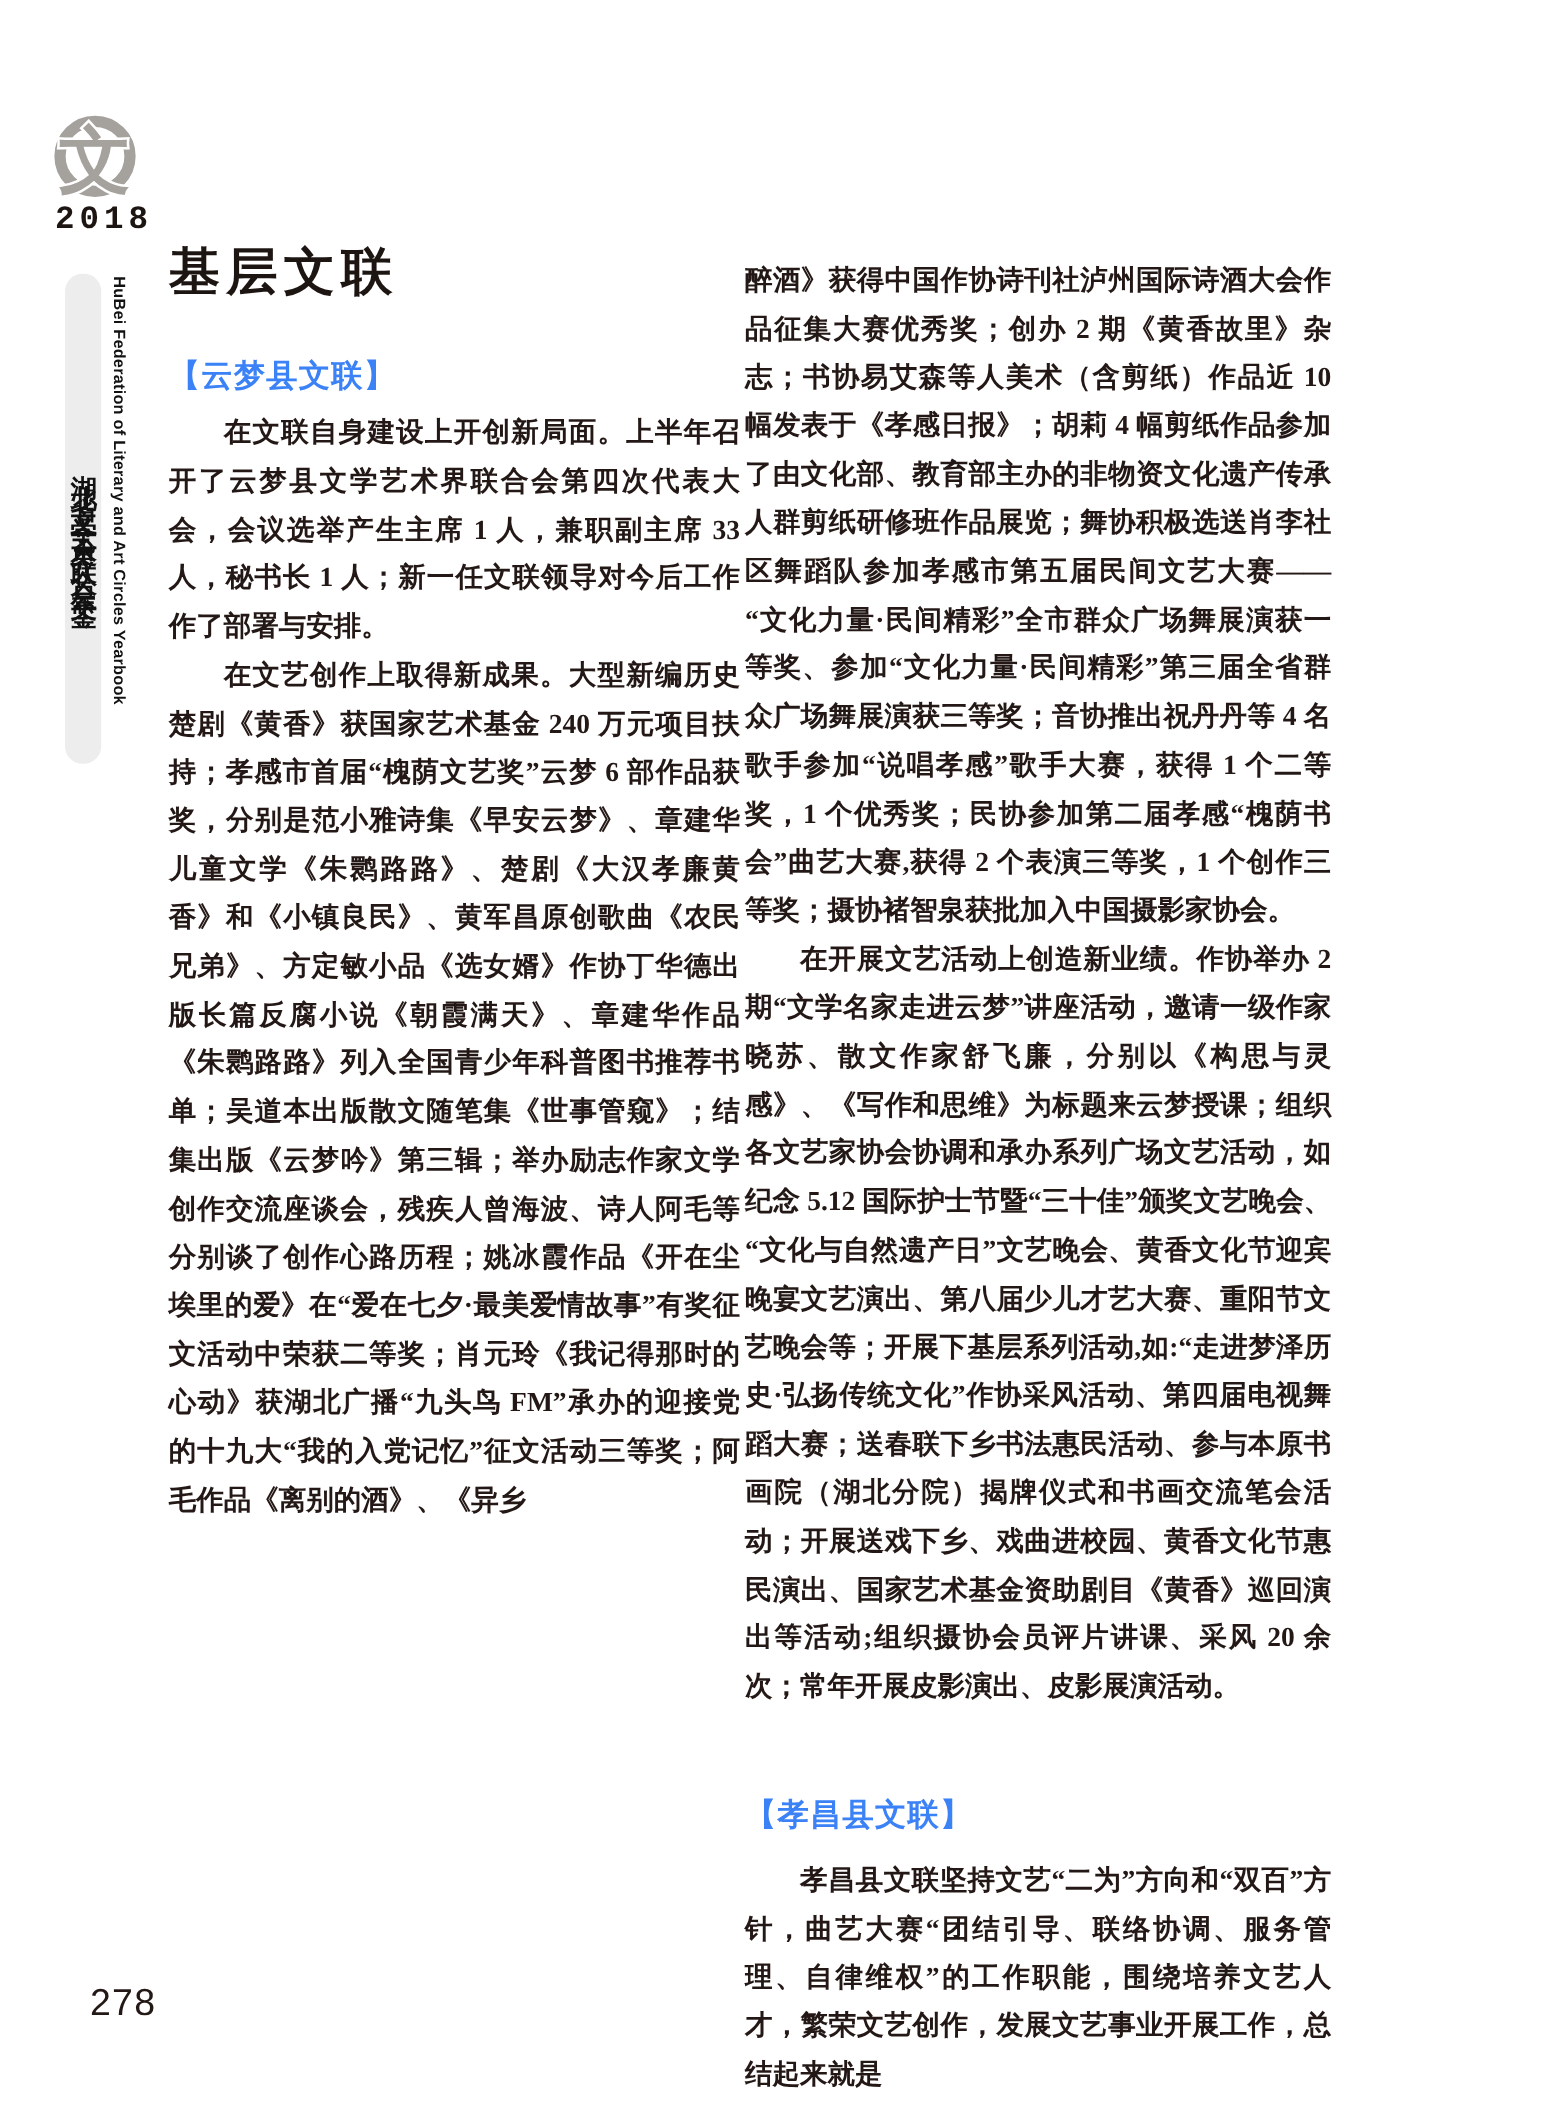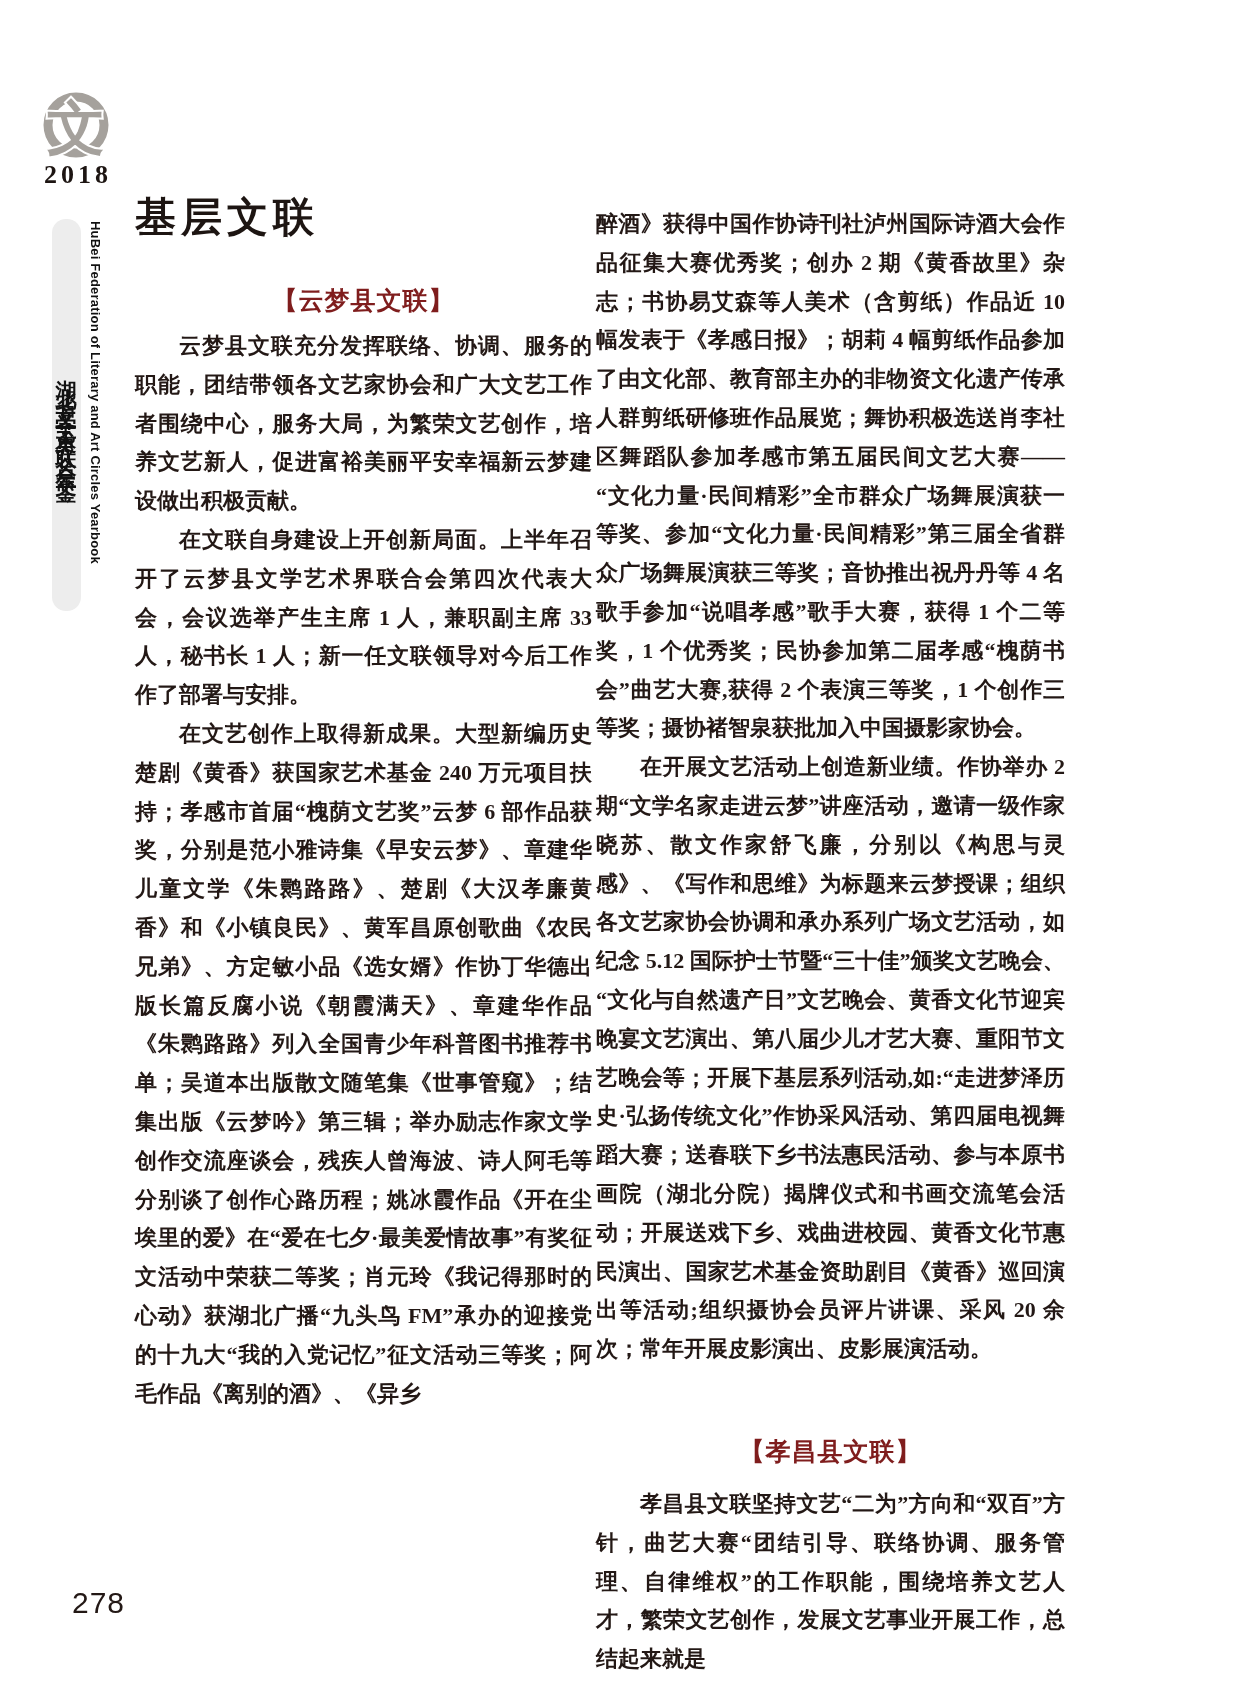--- a/index.html
+++ b/index.html
@@ -5,21 +5,21 @@
   html,body{margin:0;padding:0;}
   body{
     width:1241px;height:1684px;position:relative;overflow:hidden;
     background:#ffffff;color:#231815;
     font-family:"Liberation Serif","DejaVu Serif",serif;
   }
   
   .emblem{position:absolute;left:38px;top:88px;width:76px;height:84px;}
   .year{
     position:absolute;left:44px;top:160px;width:96px;
-    font-family:Liberation Serif, serif;font-weight:700;
+    font-family:Liberation Mono, monospace;font-weight:700;
     font-size:26px;letter-spacing:4px;color:#1d1512;
   }
   .band-cn{
     position:absolute;left:52px;top:219px;width:29px;height:392px;
     background:#ededed;border-radius:14px;
     display:flex;justify-content:center;
     writing-mode:vertical-rl;text-orientation:upright;
     font-weight:700;font-size:21px;letter-spacing:8.5px;line-height:29px;
     padding-top:7px;box-sizing:border-box;color:#111;
     font-family:"Liberation Sans","DejaVu Sans",sans-serif;
@@ -40,23 +40,22 @@
   .col{position:absolute;font-size:22px;line-height:38.8px;}
   .col-left{left:135px;top:192px;width:457px;}
   .col-right{left:596px;top:205px;width:469px;}
   h1.page-title{
     margin:0 0 42px 0;text-align:left;
     font-size:41px;line-height:50px;font-weight:900;letter-spacing:5px;color:#1d1512;
     font-family:"Liberation Sans","DejaVu Sans",sans-serif;
   }
   h2.section{
     margin:0 0 9px 0;font-size:25px;line-height:34px;font-weight:800;
-    letter-spacing:1px;color:#7f1d1d;
-    font-family:Liberation Serif, serif;
-    text-align:center;
+    letter-spacing:1px;color:#3b82f6;
+    font-family:Liberation Sans, sans-serif;
   }
   h2.section-2{margin-top:66px;margin-bottom:16px;}
   p.body{
     margin:0;text-align:justify;text-justify:inter-ideograph;
     font-weight:600;color:#231815;
   }
   p.indent{text-indent:2em;}
 </style>
 </head>
 <body>
@@ -72,21 +71,20 @@
 
 <div class="band-cn">湖北省文学艺术界联合会年鉴</div>
 
 <div class="band-en">HuBei Federation of Literary and Art Circles Yearbook</div>
 
 <div class="pagenum">278</div>
 
 <div class="col col-left">
   <h1 class="page-title">基层文联</h1>
   <h2 class="section">【云梦县文联】</h2>
-  <p class="body indent">云梦县文联充分发挥联络、协调、服务的职能，团结带领各文艺家协会和广大文艺工作者围绕中心，服务大局，为繁荣文艺创作，培养文艺新人，促进富裕美丽平安幸福新云梦建设做出积极贡献。</p>
   <p class="body indent">在文联自身建设上开创新局面。上半年召开了云梦县文学艺术界联合会第四次代表大会，会议选举产生主席 1 人，兼职副主席 33 人，秘书长 1 人；新一任文联领导对今后工作作了部署与安排。</p>
   <p class="body indent">在文艺创作上取得新成果。大型新编历史楚剧《黄香》获国家艺术基金 240 万元项目扶持；孝感市首届“槐荫文艺奖”云梦 6 部作品获奖，分别是范小雅诗集《早安云梦》、章建华儿童文学《朱鹮路路》、楚剧《大汉孝廉黄香》和《小镇良民》、黄军昌原创歌曲《农民兄弟》、方定敏小品《选女婿》作协丁华德出版长篇反腐小说《朝霞满天》、章建华作品《朱鹮路路》列入全国青少年科普图书推荐书单；吴道本出版散文随笔集《世事管窥》；结集出版《云梦吟》第三辑；举办励志作家文学创作交流座谈会，残疾人曾海波、诗人阿毛等分别谈了创作心路历程；姚冰霞作品《开在尘埃里的爱》在“爱在七夕·最美爱情故事”有奖征文活动中荣获二等奖；肖元玲《我记得那时的心动》获湖北广播“九头鸟 FM”承办的迎接党的十九大“我的入党记忆”征文活动三等奖；阿毛作品《离别的酒》、《异乡</p>
 </div>
 
 <div class="col col-right">
   <p class="body">醉酒》获得中国作协诗刊社泸州国际诗酒大会作品征集大赛优秀奖；创办 2 期《黄香故里》杂志；书协易艾森等人美术（含剪纸）作品近 10 幅发表于《孝感日报》；胡莉 4 幅剪纸作品参加了由文化部、教育部主办的非物资文化遗产传承人群剪纸研修班作品展览；舞协积极选送肖李社区舞蹈队参加孝感市第五届民间文艺大赛——“文化力量·民间精彩”全市群众广场舞展演获一等奖、参加“文化力量·民间精彩”第三届全省群众广场舞展演获三等奖；音协推出祝丹丹等 4 名歌手参加“说唱孝感”歌手大赛，获得 1 个二等奖，1 个优秀奖；民协参加第二届孝感“槐荫书会”曲艺大赛,获得 2 个表演三等奖，1 个创作三等奖；摄协褚智泉获批加入中国摄影家协会。</p>
   <p class="body indent">在开展文艺活动上创造新业绩。作协举办 2 期“文学名家走进云梦”讲座活动，邀请一级作家晓苏、散文作家舒飞廉，分别以《构思与灵感》、《写作和思维》为标题来云梦授课；组织各文艺家协会协调和承办系列广场文艺活动，如纪念 5.12 国际护士节暨“三十佳”颁奖文艺晚会、“文化与自然遗产日”文艺晚会、黄香文化节迎宾晚宴文艺演出、第八届少儿才艺大赛、重阳节文艺晚会等；开展下基层系列活动,如:“走进梦泽历史·弘扬传统文化”作协采风活动、第四届电视舞蹈大赛；送春联下乡书法惠民活动、参与本原书画院（湖北分院）揭牌仪式和书画交流笔会活动；开展送戏下乡、戏曲进校园、黄香文化节惠民演出、国家艺术基金资助剧目《黄香》巡回演出等活动;组织摄协会员评片讲课、采风 20 余次；常年开展皮影演出、皮影展演活动。</p>
   <h2 class="section section-2">【孝昌县文联】</h2>
   <p class="body indent">孝昌县文联坚持文艺“二为”方向和“双百”方针，曲艺大赛“团结引导、联络协调、服务管理、自律维权”的工作职能，围绕培养文艺人才，繁荣文艺创作，发展文艺事业开展工作，总结起来就是</p>
 </div>

